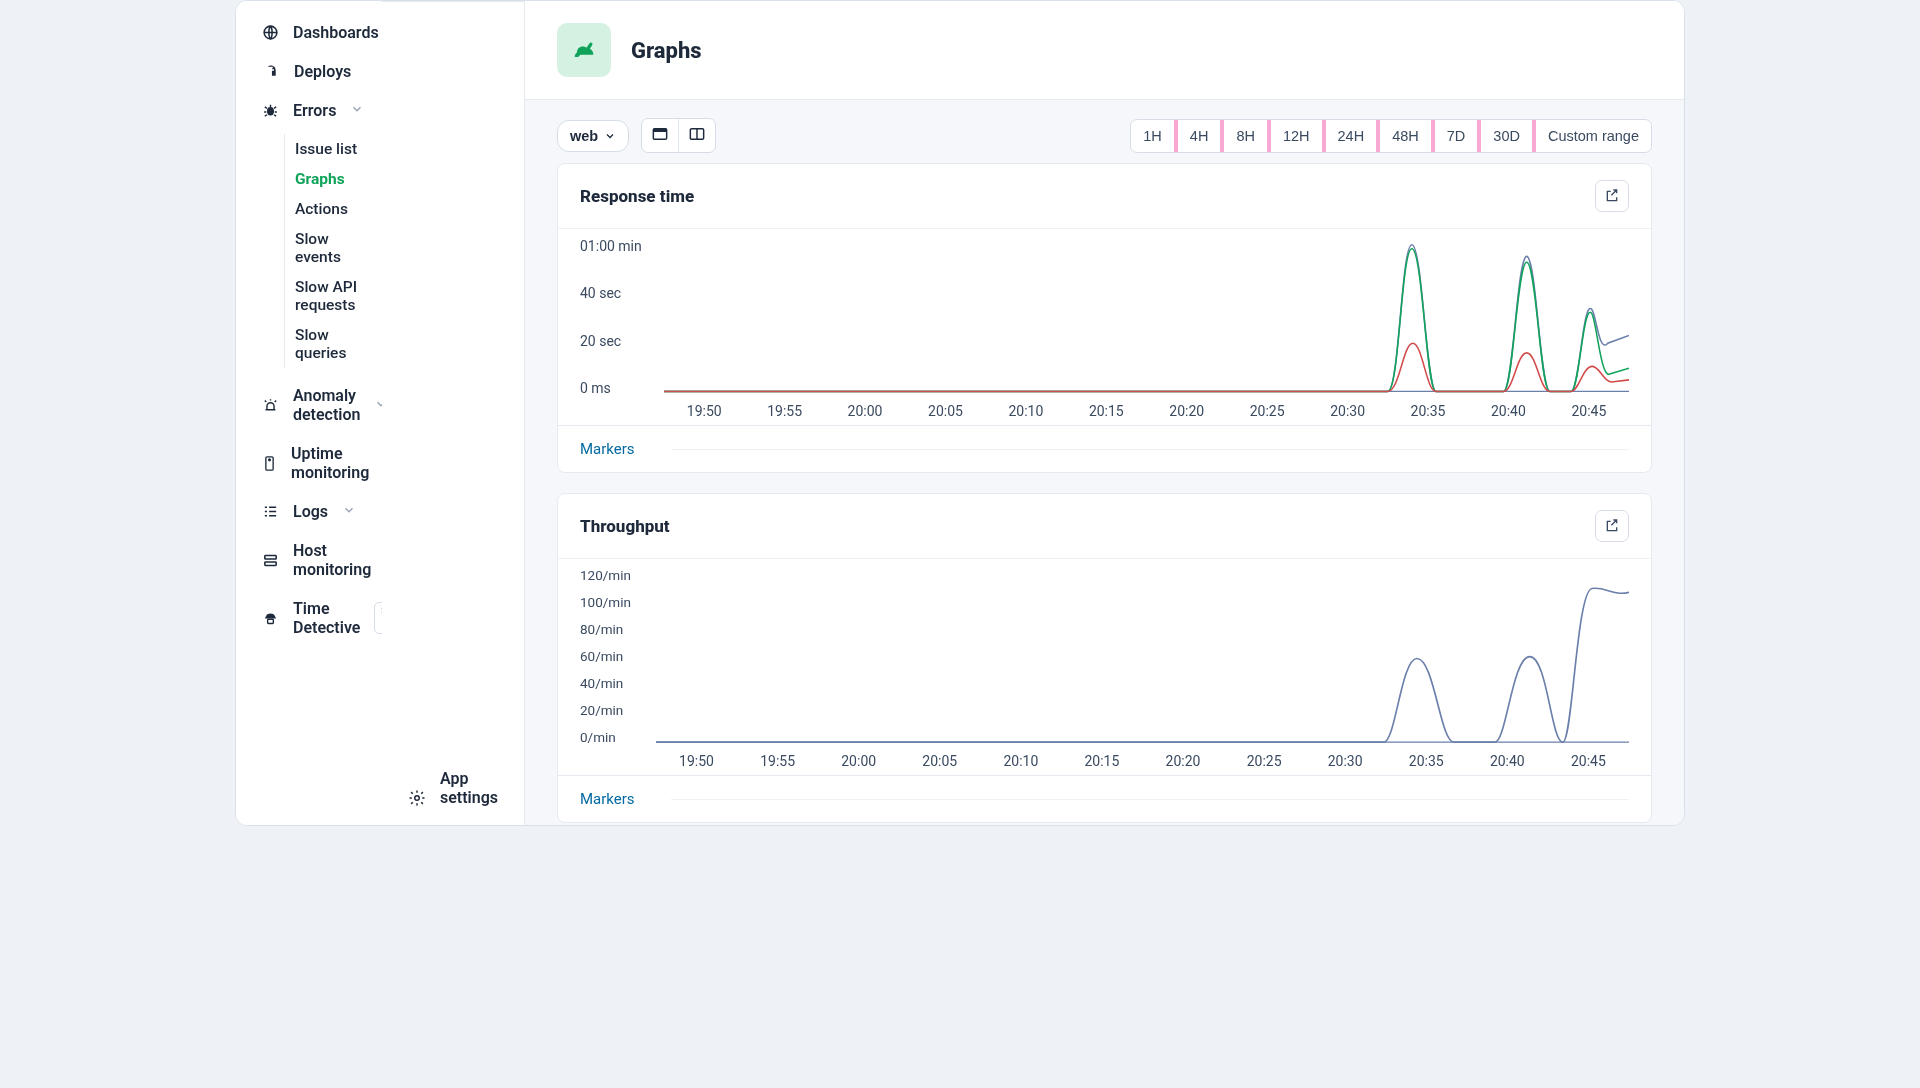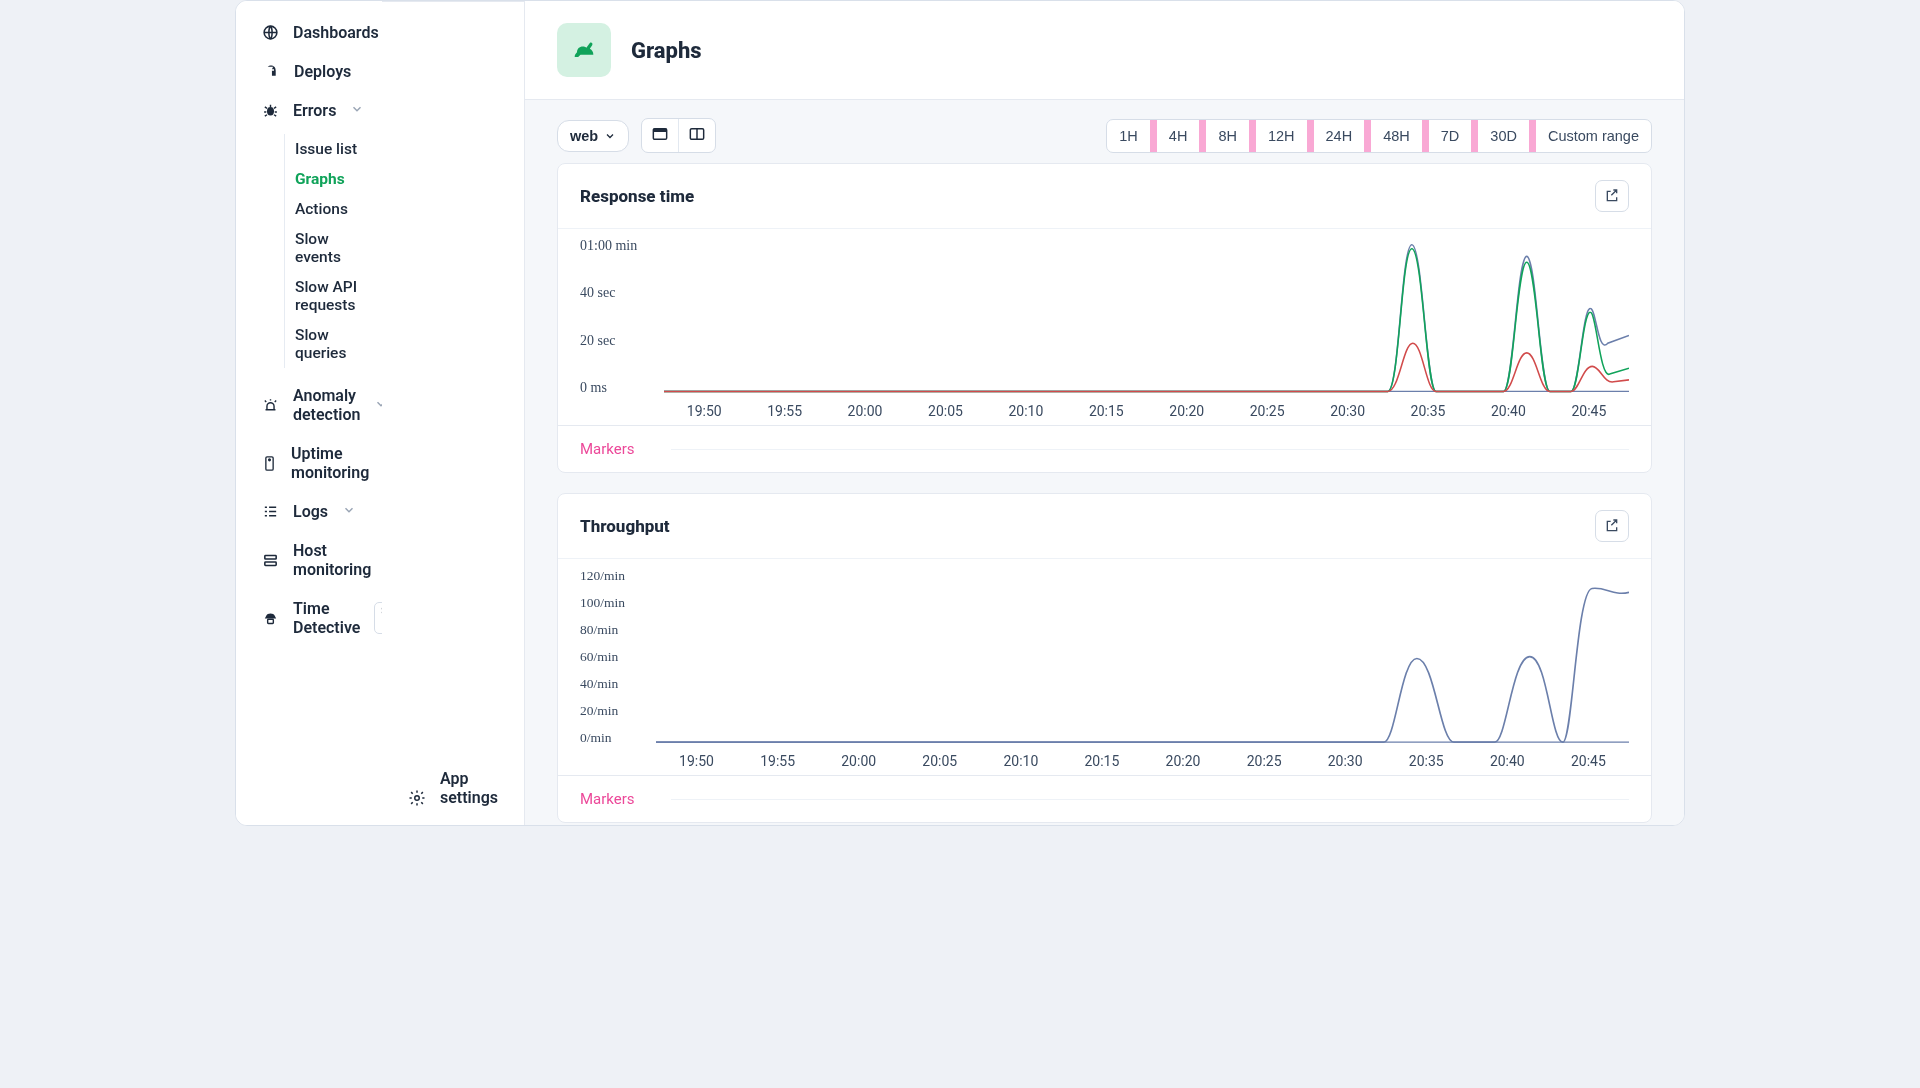--- a/index.html
+++ b/index.html
@@ -81,40 +81,40 @@
   .btn{
     border:1px solid #d6dde7;background:#fff;border-radius:12px;
     padding:7px 12px;font-size:14.5px;color:var(--navy);font-weight:600;
     display:inline-flex;align-items:center;gap:6px;cursor:pointer;
   }
   .seg{display:inline-flex;border:1px solid #d6dde7;border-radius:7px;overflow:hidden;background:#fff;}
   .seg button{border:none;background:transparent;padding:8px 10px;cursor:pointer;color:var(--navy);}
   .seg button + button{border-left:1px solid #e2e8f0;}
   .time-ranges{margin-left:auto;display:flex;border:1px solid #d6dde7;border-radius:7px;overflow:hidden;background:#fff;}
   .time-ranges button{border:none;background:transparent;padding:8px 12px;font-size:14.5px;color:#3a4a60;cursor:pointer;font-weight:500;}
-  .time-ranges button + button{border-left:7px solid #f9a8d4;}
+  .time-ranges button + button{border-left:4px solid #f9a8d4;}
   .charts{padding:0 32px 20px;display:flex;flex-direction:column;gap:20px;overflow:auto;}
   .card{background:#fff;border:1px solid var(--border);border-radius:8px;}
   .card-head{display:flex;align-items:center;padding:16px 22px;border-bottom:1px solid #eef2f7;}
   .card-title{font-size:17px;font-weight:800;color:var(--navy);}
   .icon-btn{
     margin-left:auto;border:1px solid #d6dde7;border-radius:7px;background:#fff;
     width:34px;height:32px;display:flex;align-items:center;justify-content:center;cursor:pointer;color:#3a4a60;
   }
   .chart-body{padding:10px 22px 6px 22px;}
-  .chart-wrap{display:flex;font-family:Liberation Serif, serif;}
+  .chart-wrap{display:flex;}
   .yaxis{display:flex;flex-direction:column;justify-content:space-between;width:84px;min-width:84px;font-size:14px;color:#3a4a60;}
   .yaxis.small{font-size:13.5px;width:76px;min-width:76px;}
   .yaxis span{line-height:1;text-align:left;}
   .plot{flex:1;position:relative;}
   .plot svg{width:100%;display:block;}
   .xaxis{display:flex;padding-left:84px;font-size:14px;color:#3a4a60;margin-top:8px;}
   .xaxis.small{padding-left:76px;}
   .xaxis span{flex:1;text-align:center;}
-  .card-foot{border-top:1px solid var(--border);padding:14px 22px;display:flex;align-items:center;gap:36px;color:#ec4899;font-size:15px;}
+  .card-foot{border-top:1px solid var(--border);padding:14px 22px;display:flex;align-items:center;gap:36px;color:#0369a1;font-size:15px;}
   .card-foot .line{flex:1;height:1px;background:#eef2f7;}
 </style>
 </head>
 <body>
 
 <div class="app-frame">
 
   <aside class="sidebar">
     <div class="sidebar-scroll">
 

